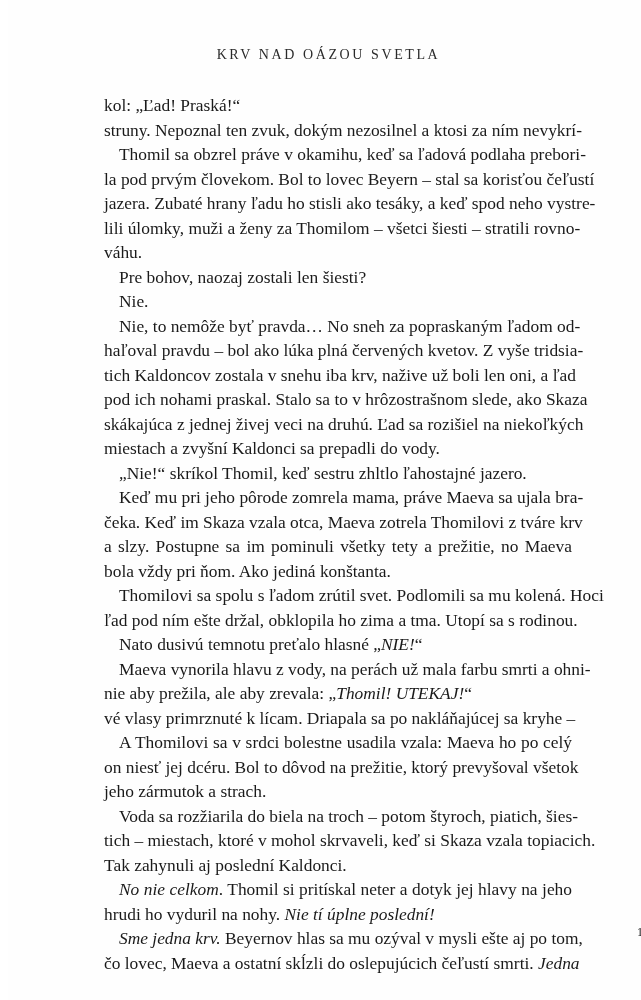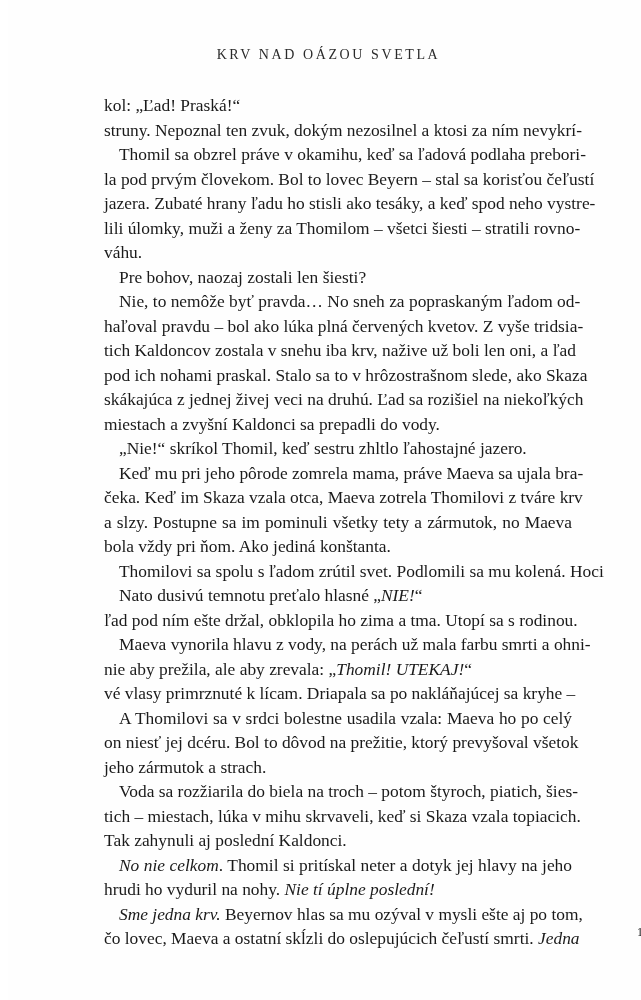--- a/index.html
+++ b/index.html
@@ -31,42 +31,43 @@
   <div class="running-head">KRV NAD OÁZOU SVETLA</div>
   <div class="body-text" id="body-text">
       <span class="line last"><span>kol: „Ľad! Praská!“</span></span>
       <span class="line"><span>struny. Nepoznal ten zvuk, dokým nezosilnel a ktosi za ním nevykrí-</span></span>
       <span class="line indent"><span>Thomil sa obzrel práve v okamihu, keď sa ľadová podlaha prebori-</span></span>
       <span class="line"><span>la pod prvým človekom. Bol to lovec Beyern – stal sa korisťou čeľustí</span></span>
       <span class="line"><span>jazera. Zubaté hrany ľadu ho stisli ako tesáky, a keď spod neho vystre-</span></span>
       <span class="line"><span>lili úlomky, muži a ženy za Thomilom – všetci šiesti – stratili rovno-</span></span>
       <span class="line last"><span>váhu.</span></span>
       <span class="line indent last"><span>Pre bohov, naozaj zostali len šiesti?</span></span>
+      <span class="line indent last"><span>Nie.</span></span>
       <span class="line indent"><span>Nie, to nemôže byť pravda… No sneh za popraskaným ľadom od-</span></span>
       <span class="line"><span>haľoval pravdu – bol ako lúka plná červených kvetov. Z vyše tridsia-</span></span>
       <span class="line"><span>tich Kaldoncov zostala v snehu iba krv, nažive už boli len oni, a ľad</span></span>
       <span class="line"><span>pod ich nohami praskal. Stalo sa to v hrôzostrašnom slede, ako Skaza</span></span>
       <span class="line"><span>skákajúca z jednej živej veci na druhú. Ľad sa rozišiel na niekoľkých</span></span>
       <span class="line last"><span>miestach a zvyšní Kaldonci sa prepadli do vody.</span></span>
       <span class="line indent last"><span>„Nie!“ skríkol Thomil, keď sestru zhltlo ľahostajné jazero.</span></span>
       <span class="line indent"><span>Keď mu pri jeho pôrode zomrela mama, práve Maeva sa ujala bra-</span></span>
       <span class="line"><span>čeka. Keď im Skaza vzala otca, Maeva zotrela Thomilovi z tváre krv</span></span>
-      <span class="line"><span>a slzy. Postupne sa im pominuli všetky tety a zármutok, no Maeva</span></span>
+      <span class="line"><span>a slzy. Postupne sa im pominuli všetky tety a prežitie, no Maeva</span></span>
       <span class="line last"><span>bola vždy pri ňom. Ako jediná konštanta.</span></span>
       <span class="line indent"><span>Thomilovi sa spolu s ľadom zrútil svet. Podlomili sa mu kolená. Hoci</span></span>
+      <span class="line last"><span>ľad pod ním ešte držal, obklopila ho zima a tma. Utopí sa s rodinou.</span></span>
       <span class="line indent last"><span>Nato dusivú temnotu preťalo hlasné „</span><em>NIE!</em><span>“</span></span>
-      <span class="line last"><span>ľad pod ním ešte držal, obklopila ho zima a tma. Utopí sa s rodinou.</span></span>
       <span class="line indent"><span>Maeva vynorila hlavu z vody, na perách už mala farbu smrti a ohni-</span></span>
       <span class="line last"><span>nie aby prežila, ale aby zrevala: „</span><em>Thomil! UTEKAJ!</em><span>“</span></span>
       <span class="line"><span>vé vlasy primrznuté k lícam. Driapala sa po nakláňajúcej sa kryhe –</span></span>
       <span class="line indent"><span>A Thomilovi sa v srdci bolestne usadila vzala: Maeva ho po celý</span></span>
       <span class="line"><span>on niesť jej dcéru. Bol to dôvod na prežitie, ktorý prevyšoval všetok</span></span>
       <span class="line last"><span>jeho zármutok a strach.</span></span>
       <span class="line indent"><span>Voda sa rozžiarila do biela na troch – potom štyroch, piatich, šies-</span></span>
-      <span class="line"><span>tich – miestach, lúka v mihu skrvaveli, keď si Skaza vzala topiacich.</span></span>
+      <span class="line"><span>tich – miestach, ktoré v mohol skrvaveli, keď si Skaza vzala topiacich.</span></span>
       <span class="line last"><span>Tak zahynuli aj poslední Kaldonci.</span></span>
       <span class="line indent"><em>No nie celkom</em><span>. Thomil si pritískal neter a dotyk jej hlavy na jeho</span></span>
       <span class="line last"><span>hrudi ho vyduril na nohy. </span><em>Nie tí úplne poslední!</em></span>
       <span class="line indent"><em>Sme jedna krv.</em><span> Beyernov hlas sa mu ozýval v mysli ešte aj po tom,</span></span>
       <span class="line"><span>čo lovec, Maeva a ostatní skĺzli do oslepujúcich čeľustí smrti. </span><em>Jedna</em></span>
       <span class="line last"></span>
     </div>
   <div class="page-number">19</div>
 </div>
 

